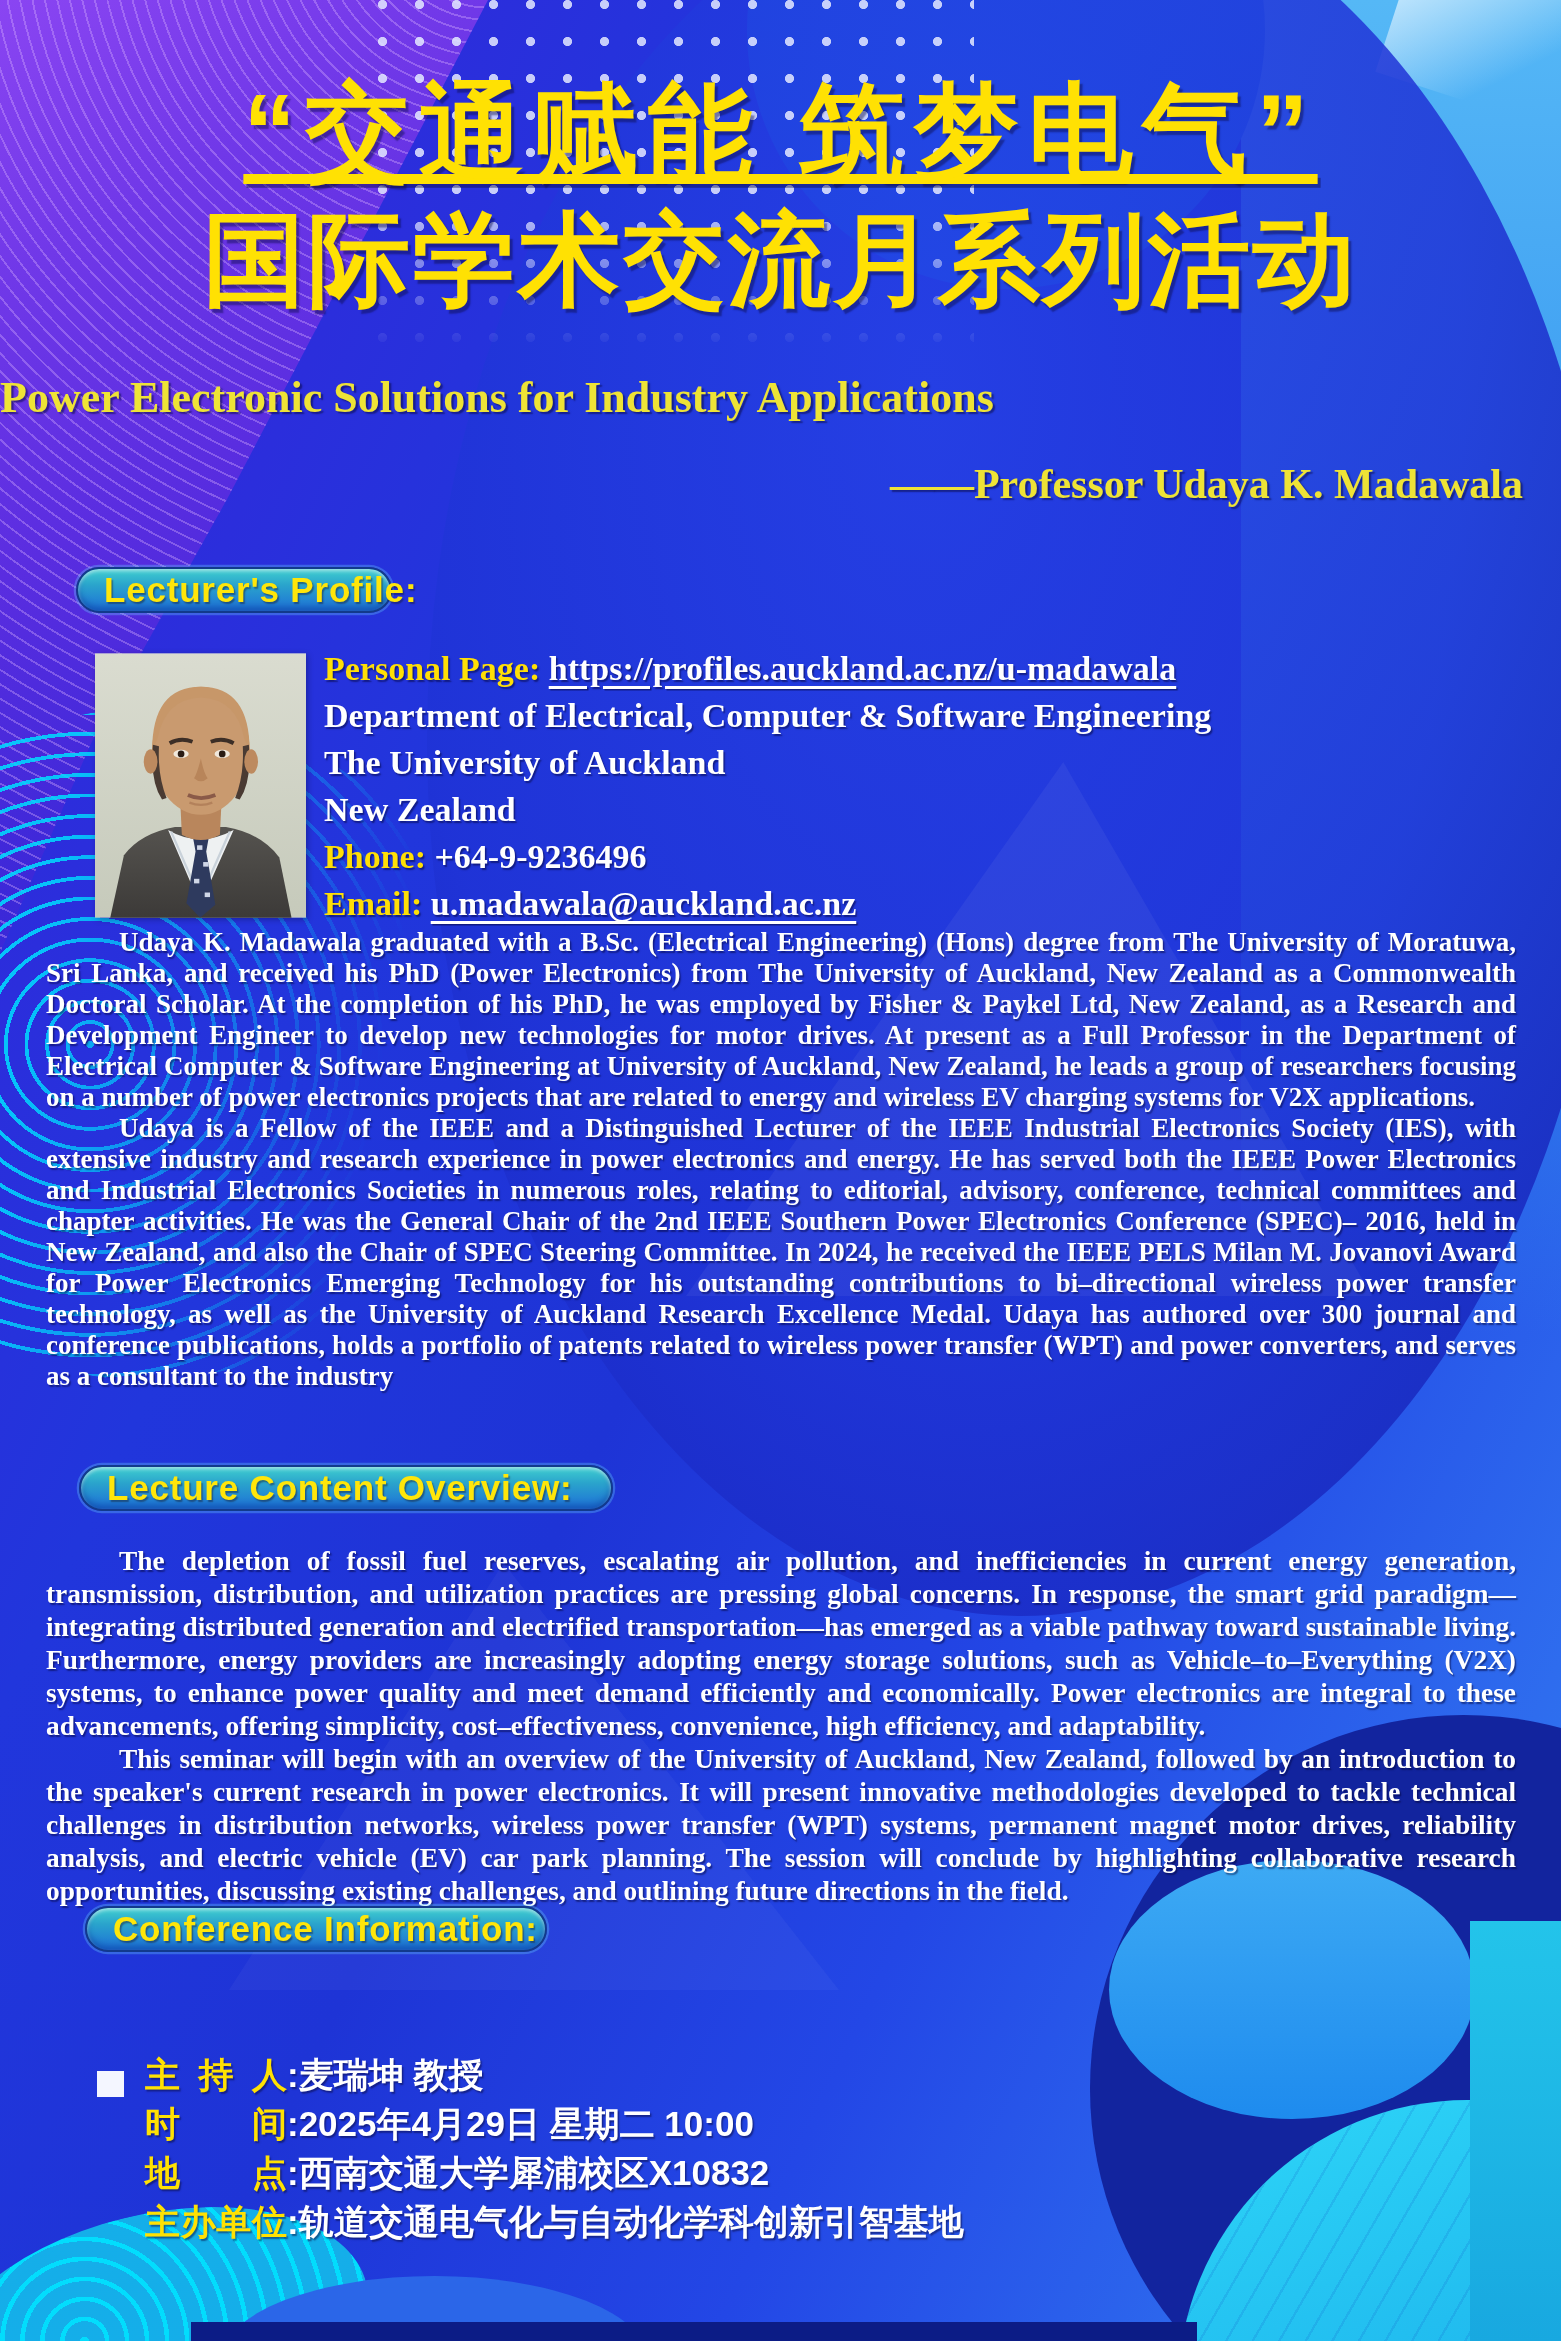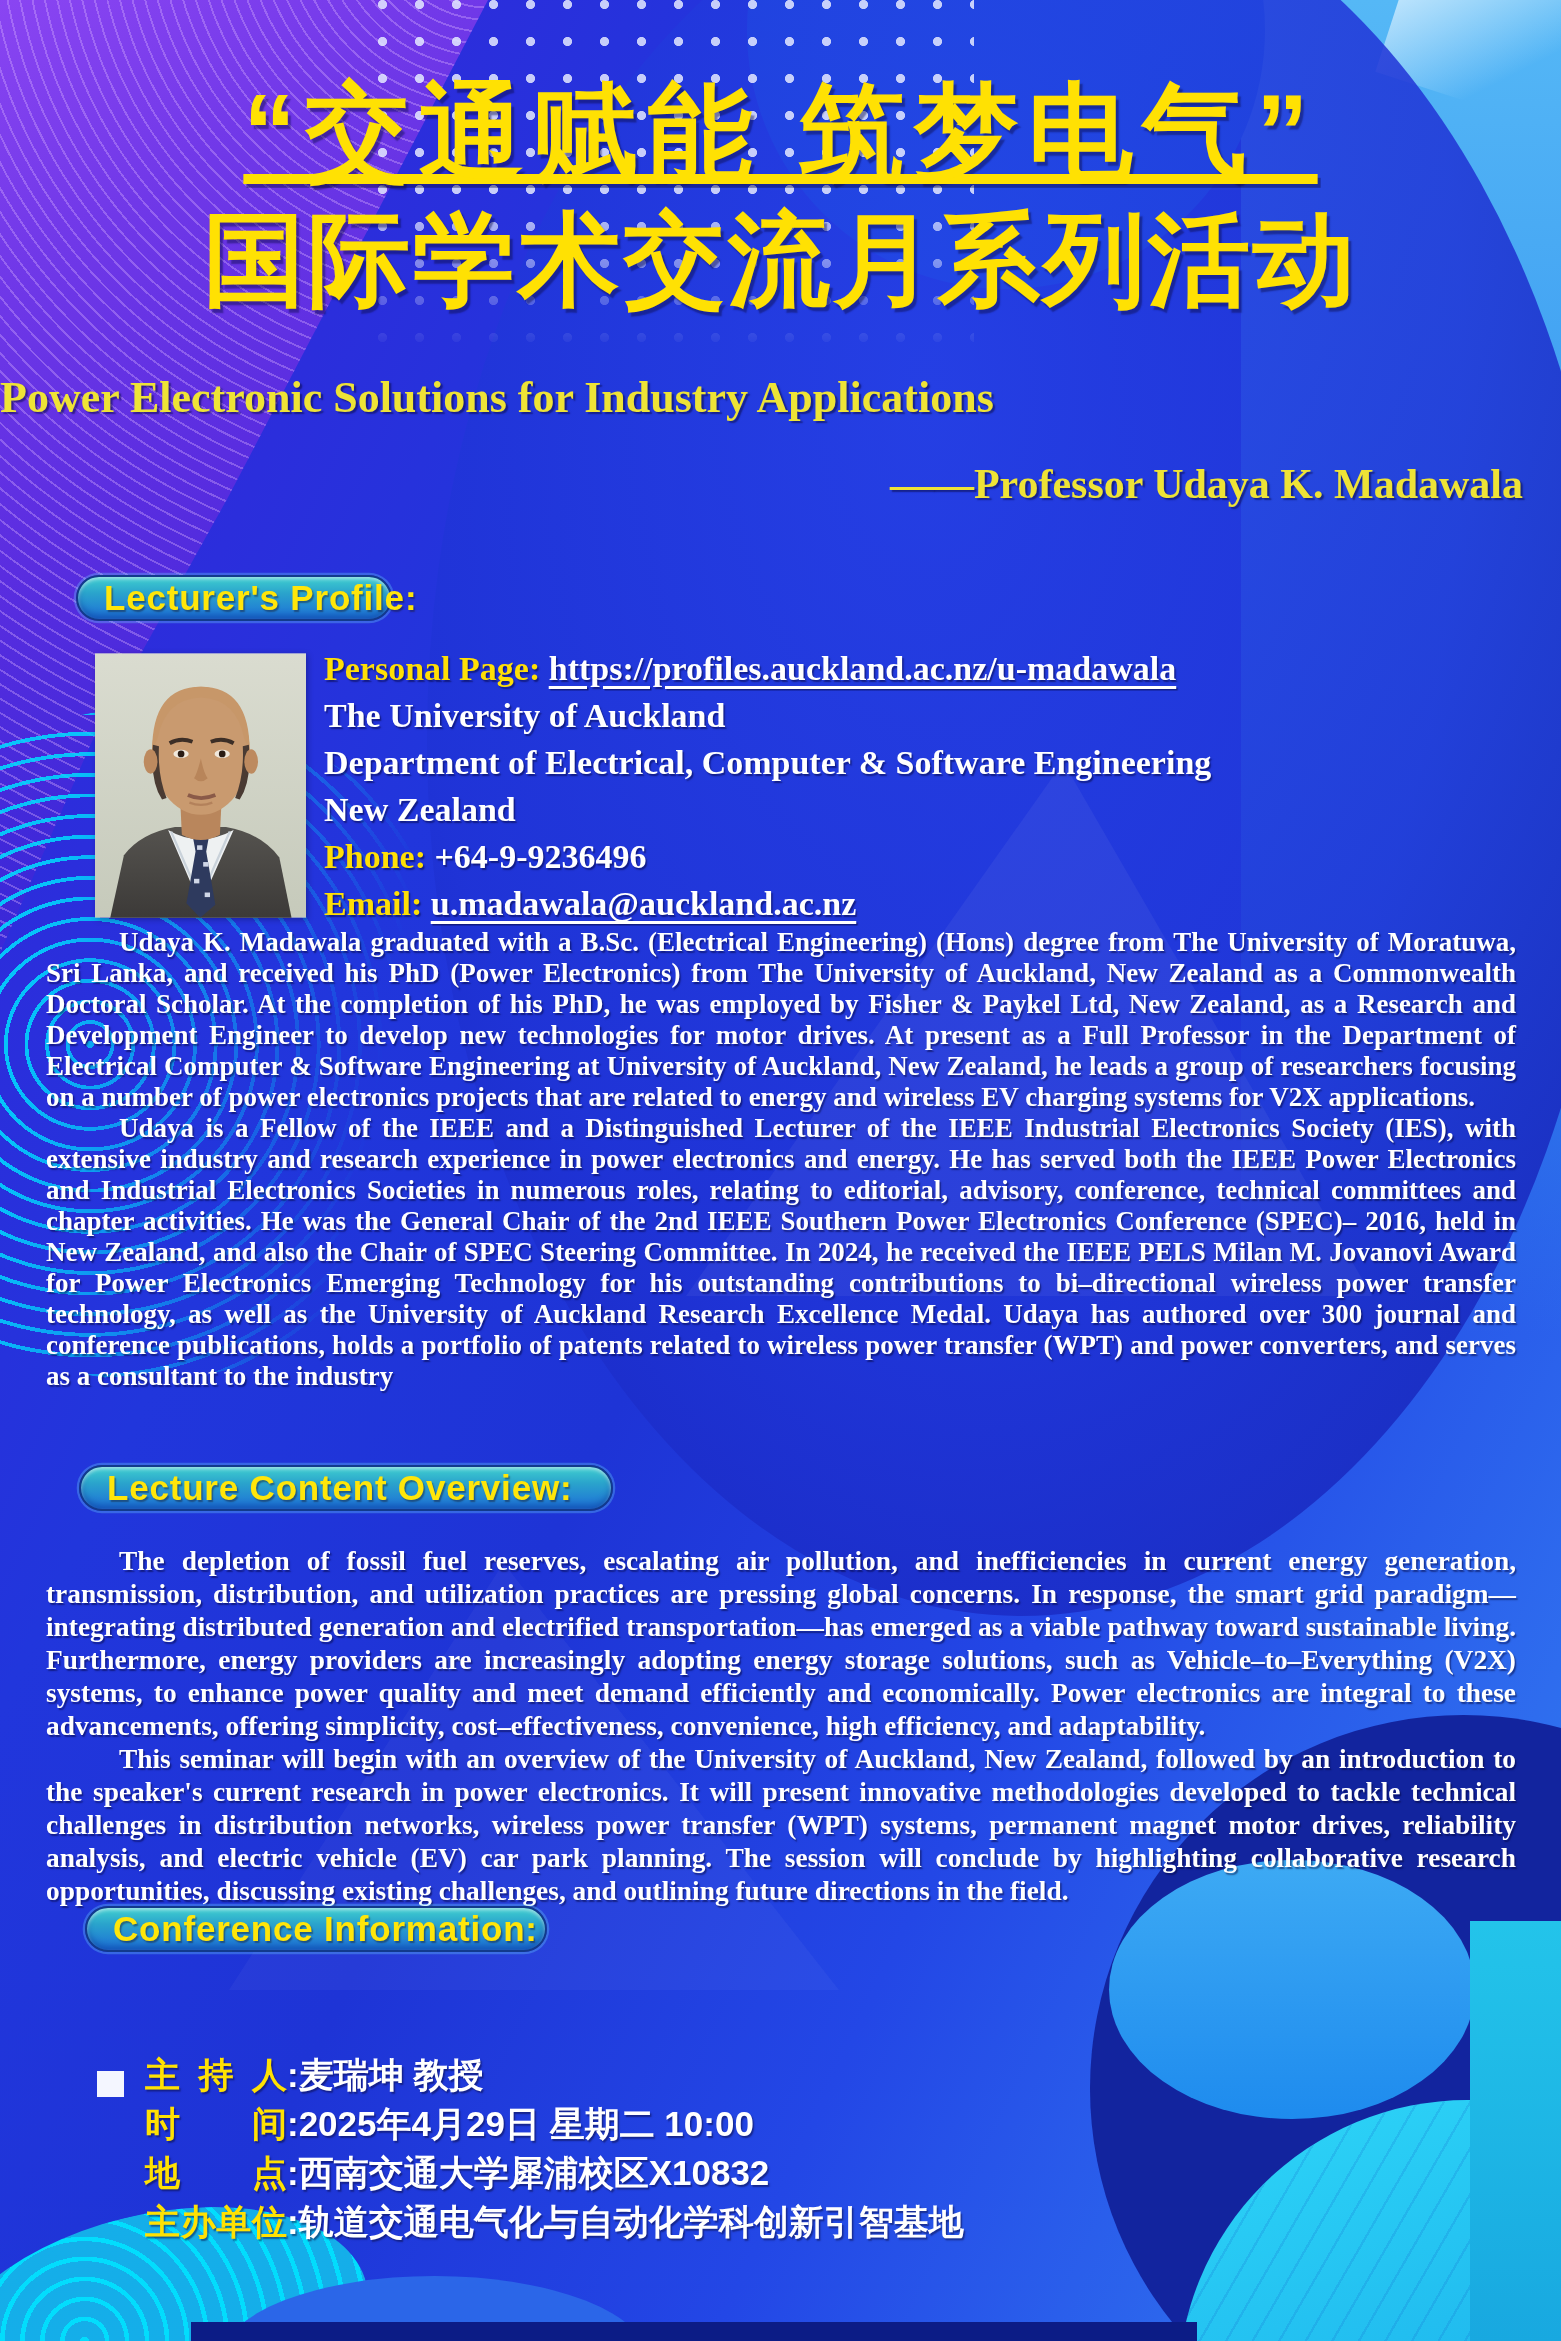--- a/index.html
+++ b/index.html
@@ -106,21 +106,21 @@
   }
   .badge{
     height:46px;border-radius:23px;display:flex;align-items:center;
     padding:0 26px;box-sizing:border-box;
     background:linear-gradient(180deg,#40cfd0 0%,#2aa4cc 38%,#1d6fd8 100%);
     border:2.3px solid #123a8c;
     box-shadow:0 0 0 2.3px rgba(110,220,255,.30),inset 0 2.3px 3.8px rgba(255,255,255,.5),inset 0 -3.8px 6.9px rgba(0,40,130,.4);
     color:#ffe60a;font-weight:bold;font-size:35px;letter-spacing:0.8px;white-space:nowrap;
     text-shadow:1.5px 1.5px 1.5px rgba(25,25,40,.45);
   }
-  .badge-profile{left:76px;top:567px;width:316px;margin-top:8px;}
+  .badge-profile{left:76px;top:567px;width:316px;}
   .badge-lecture{left:79px;top:1465px;width:534px;}
   .badge-conference{left:85px;top:1906px;width:462px;}
   .photo{left:95px;top:653px;width:211px;height:265px;box-shadow:1.5px 2.3px 6.1px rgba(0,0,30,.35);}
   .contact{left:324px;top:645px;width:1006px;
     font-family:"Liberation Serif",serif;font-weight:bold;font-size:34px;line-height:47px;
     color:#ffffff;text-shadow:1.5px 1.5px 1.5px rgba(0,0,50,.5);white-space:nowrap;}
   .contact .lbl{color:#ffdf06;}
   .contact a{color:#ffffff;text-decoration:underline;text-underline-offset:6.1px;}
   .bodytext{
     left:46px;width:1470px;color:#ffffff;text-align:justify;
@@ -220,22 +220,22 @@
     <path d="M122 186 Q139 194 158 186" stroke="#8a5a48" stroke-width="5" fill="none"></path>
     <path d="M124 196 Q139 202 154 196" stroke="#a5724f" stroke-width="3" fill="none" opacity=".6"></path>
   </svg>
 
   <div class="content contact">
     <div>
       <span class="lbl">Personal Page:</span>
       <span> </span>
       <a href="#">https://profiles.auckland.ac.nz/u-madawala</a>
     </div>
+    <div>Department of Electrical, Computer &amp; Software Engineering</div>
     <div>The University of Auckland</div>
-    <div>Department of Electrical, Computer &amp; Software Engineering</div>
     <div>New Zealand</div>
     <div>
       <span class="lbl">Phone:</span>
       <span> </span>
       <span>+64-9-9236496</span>
     </div>
     <div>
       <span class="lbl">Email:</span>
       <span> </span>
       <a href="#">u.madawala@auckland.ac.nz</a>

